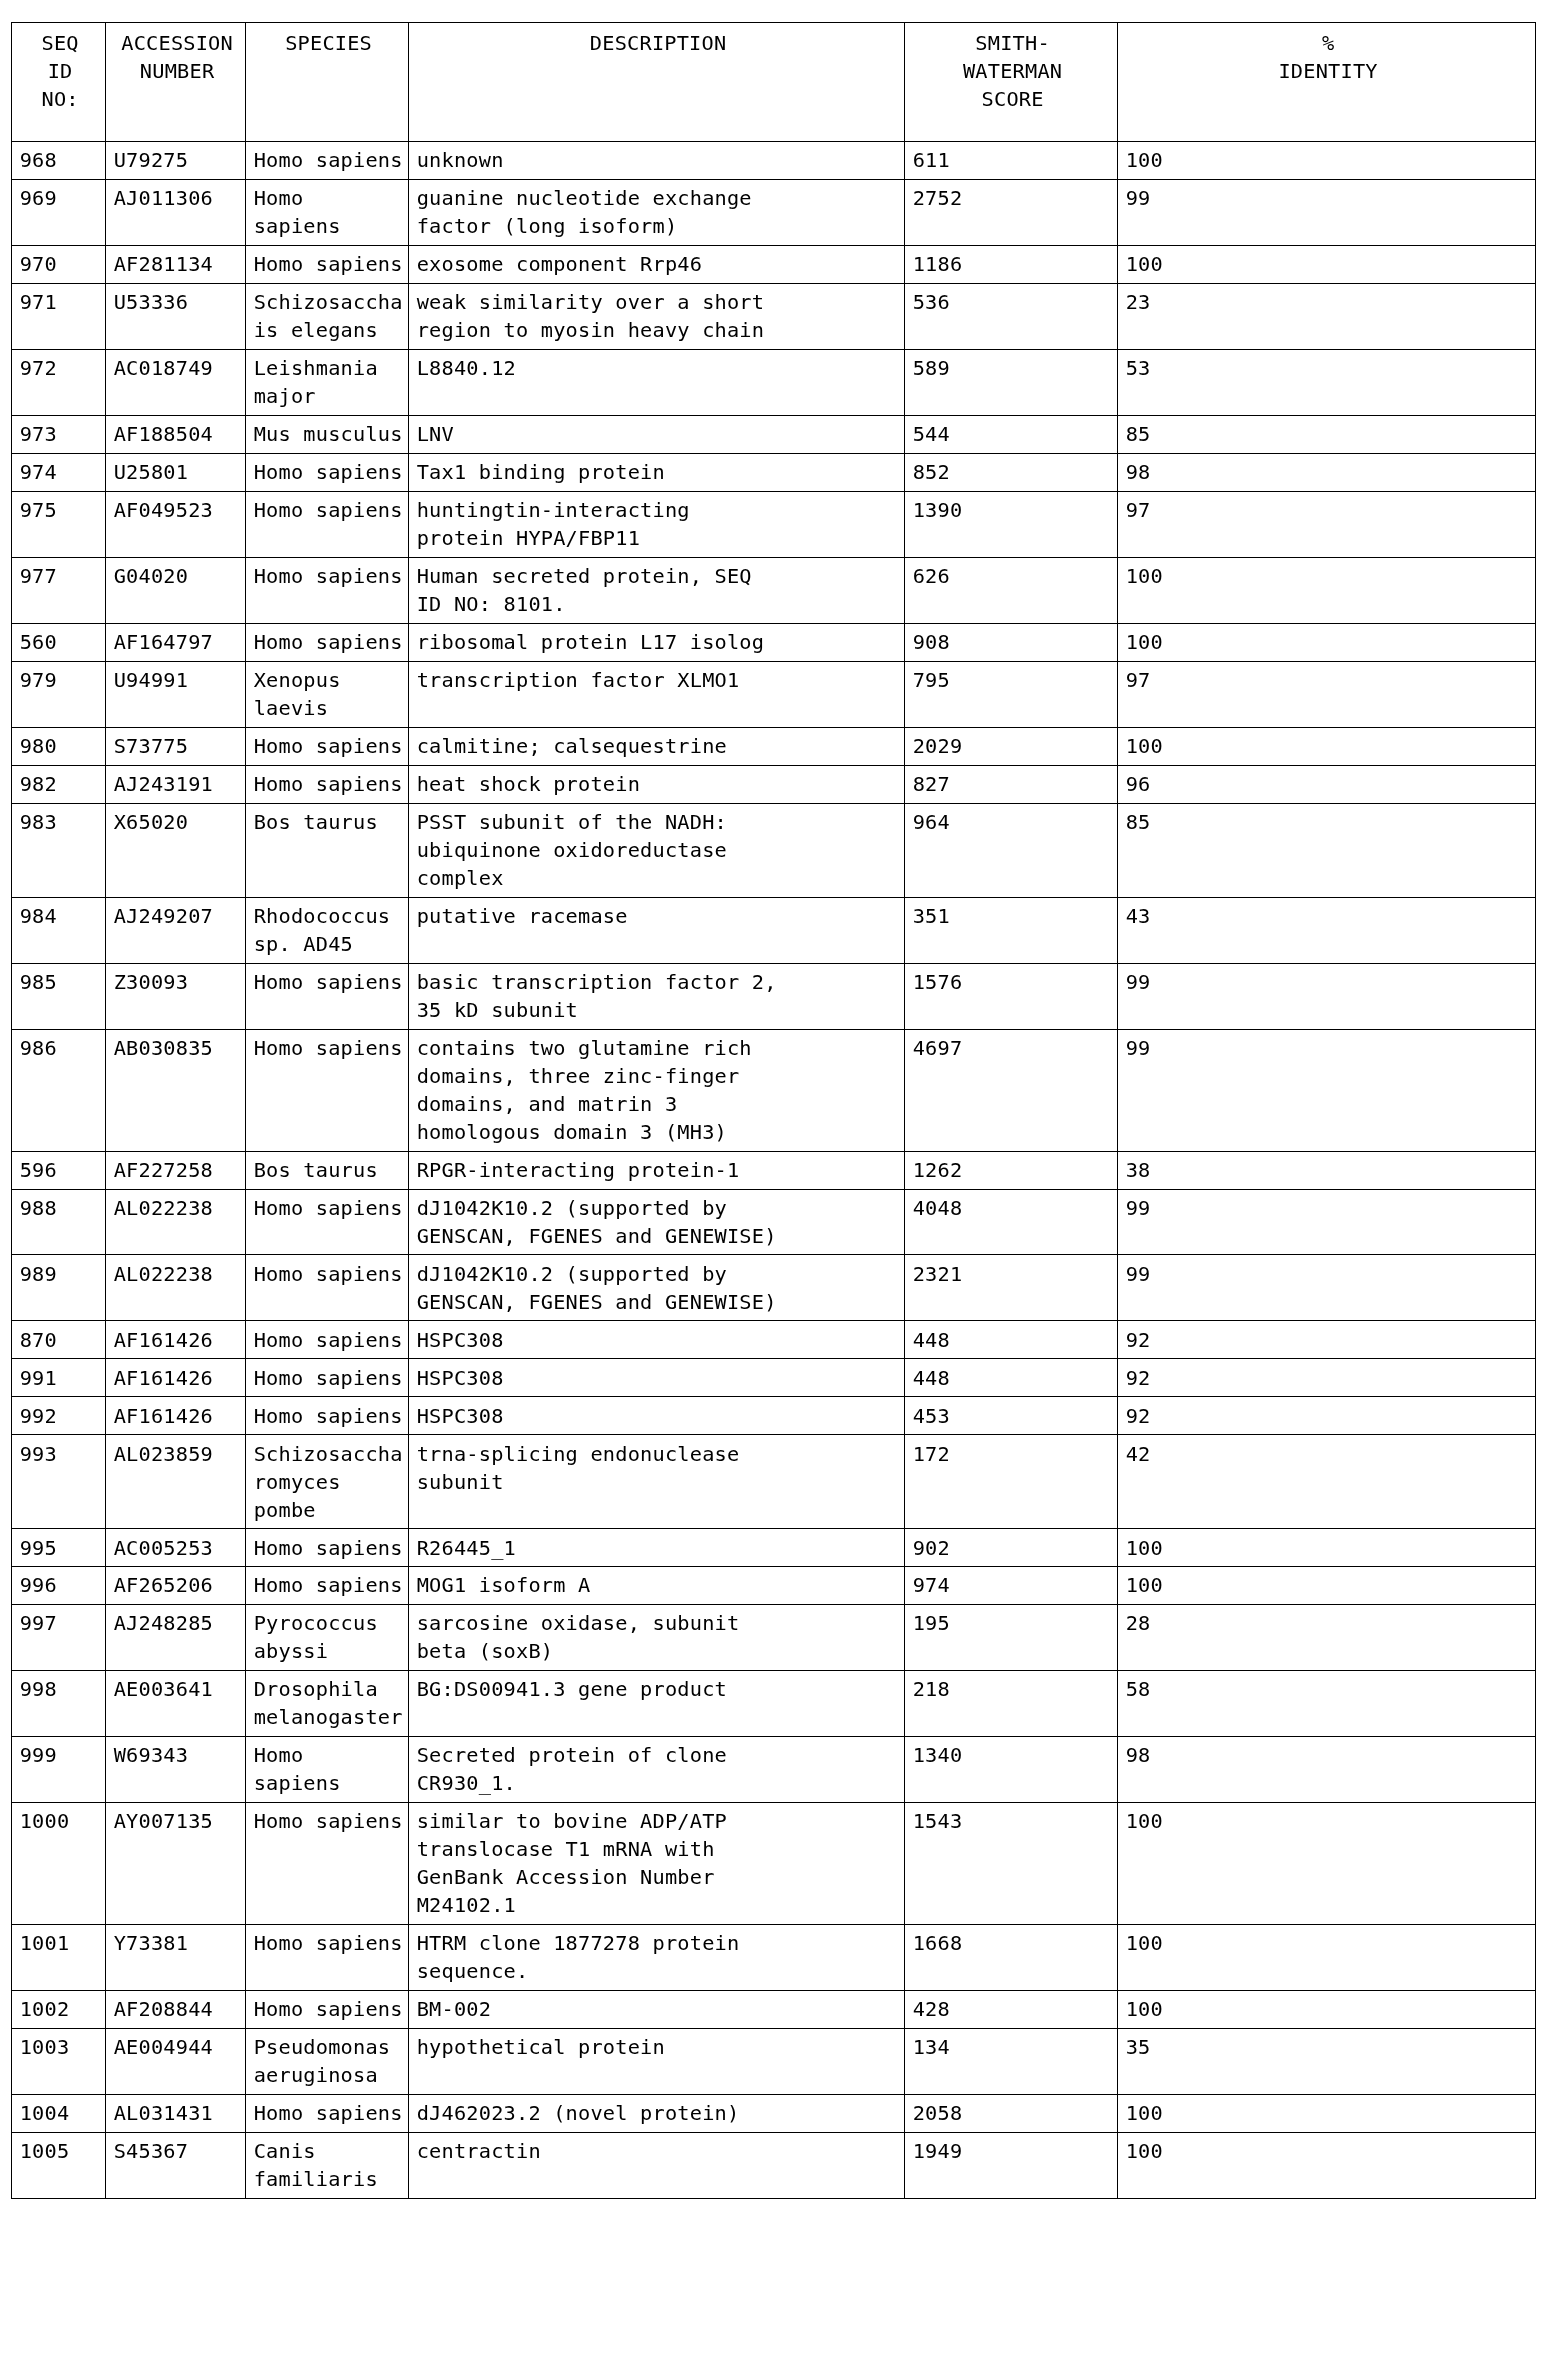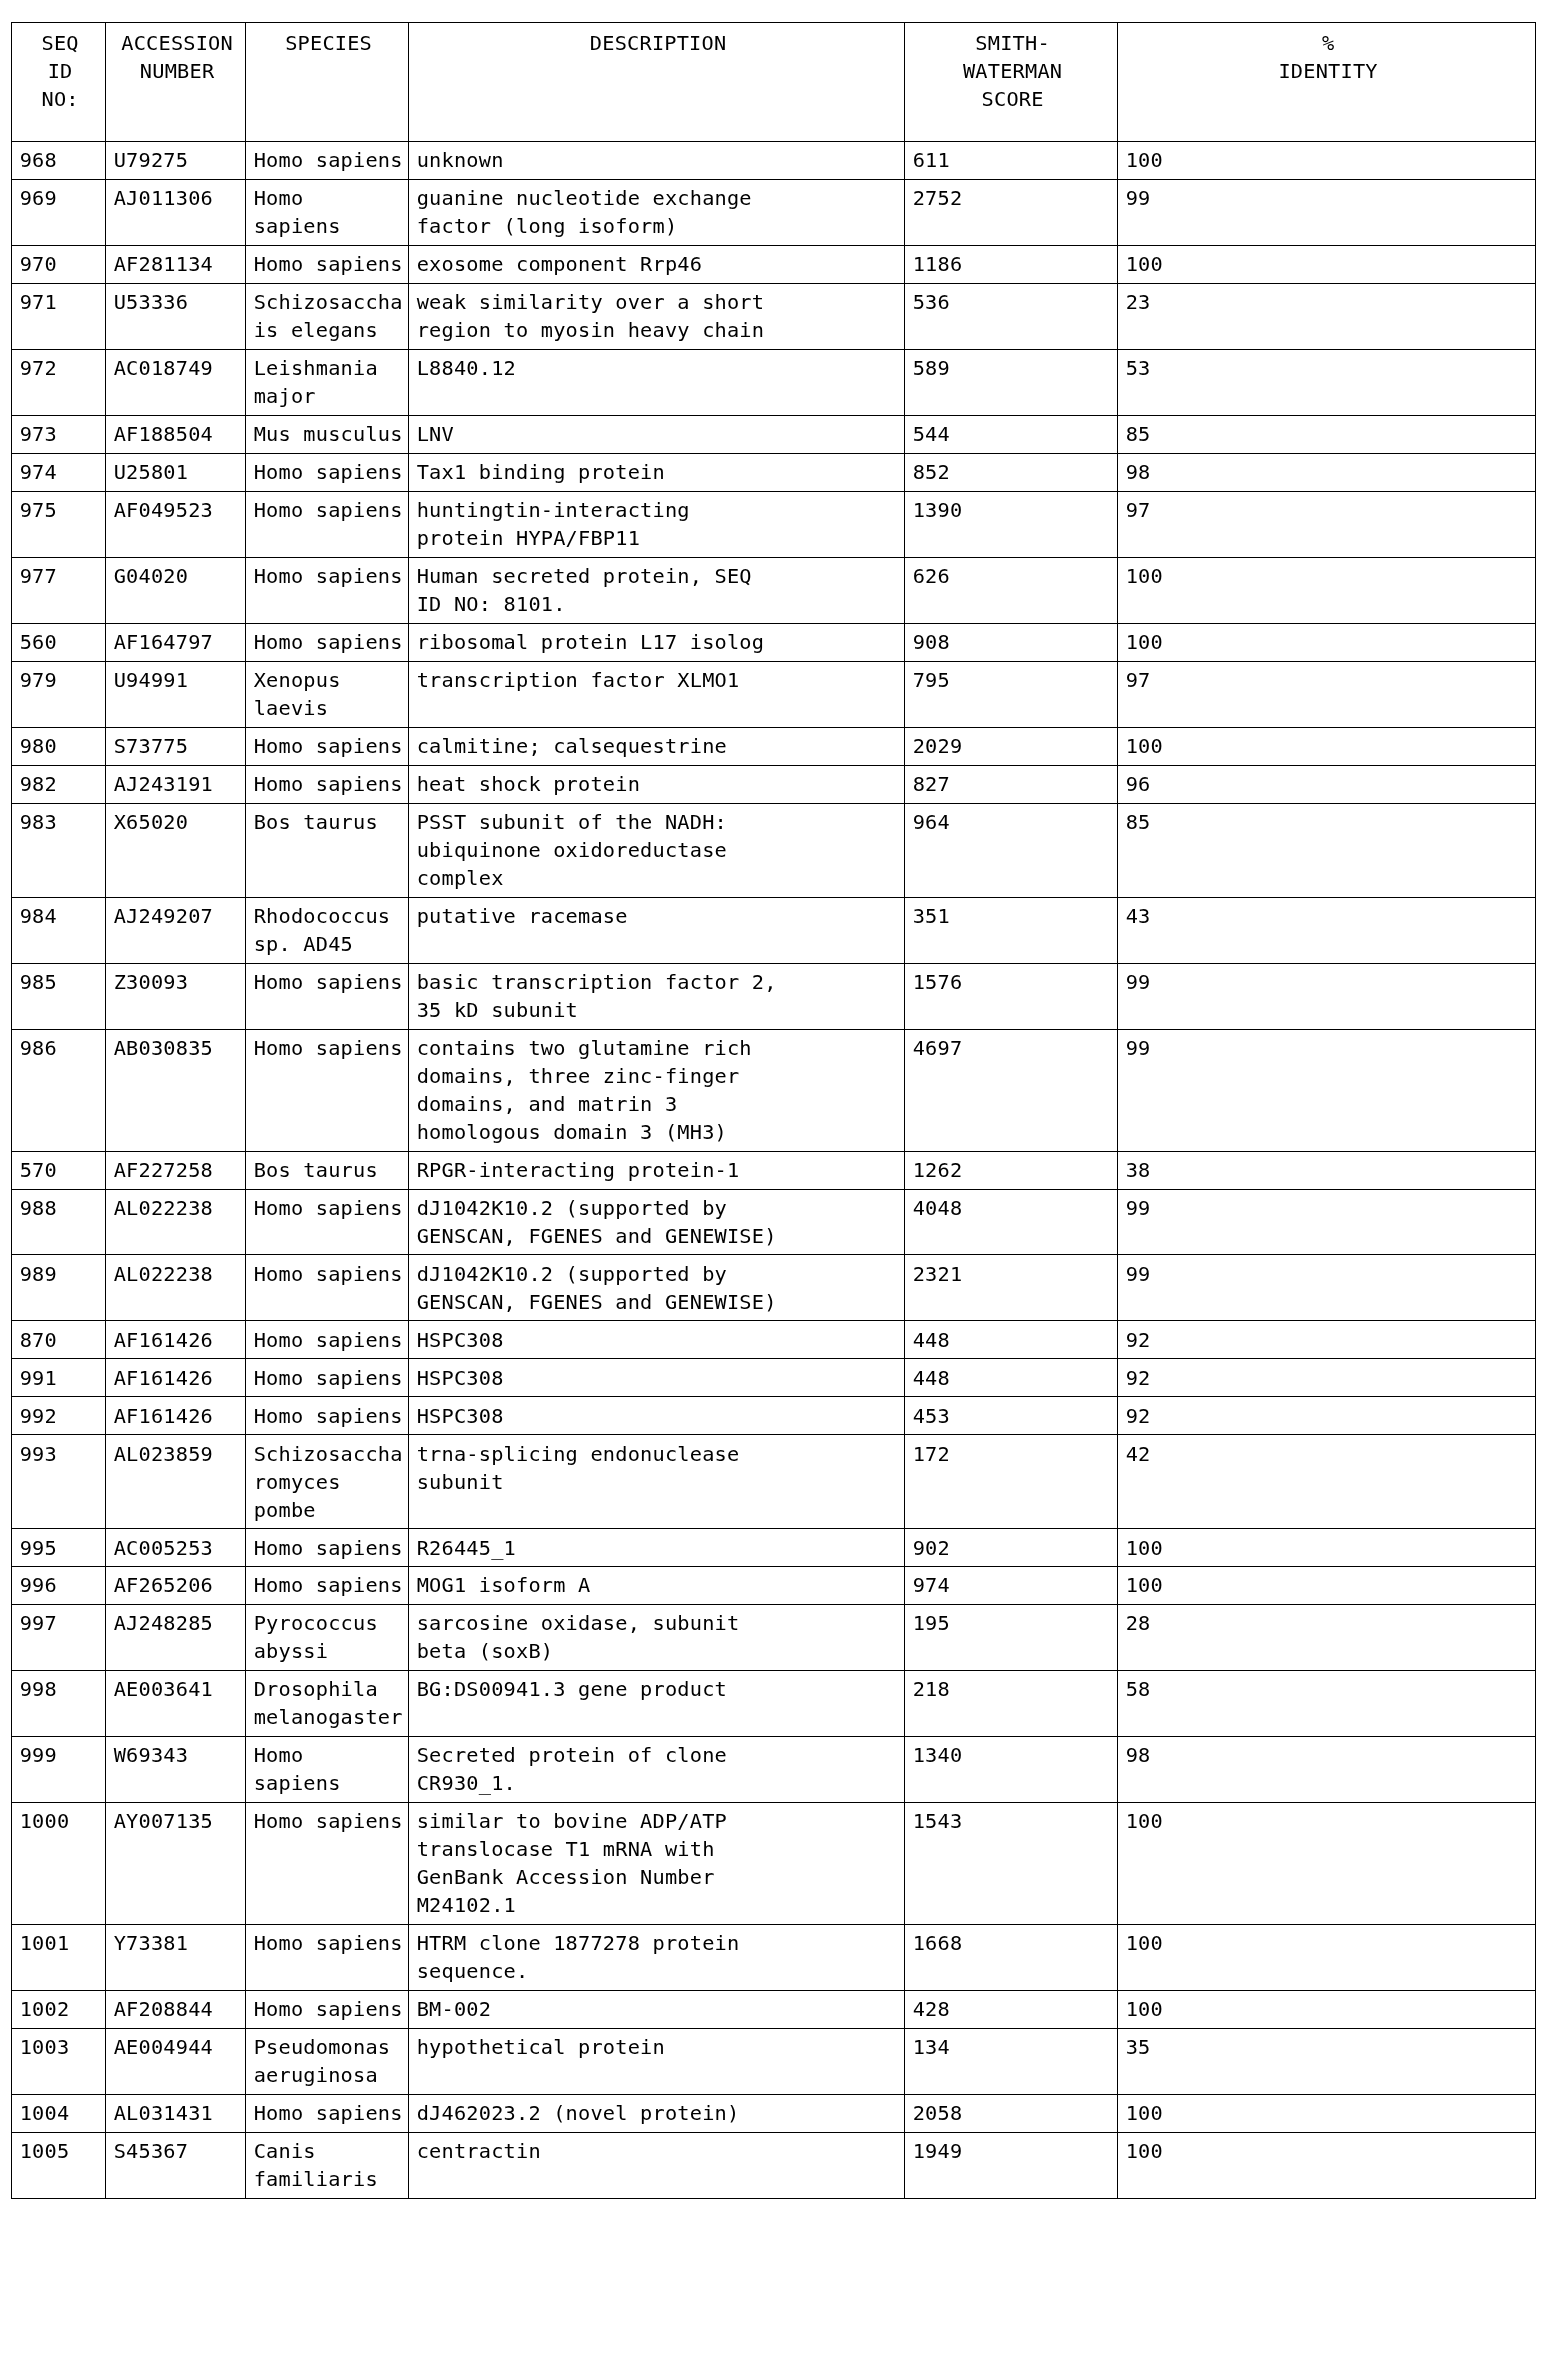--- a/index.html
+++ b/index.html
@@ -224,21 +224,21 @@
           <td class="cell-acc">AB030835</td>
           <td class="cell-spc">Homo sapiens</td>
           <td class="cell-desc">contains two glutamine rich
 domains, three zinc-finger
 domains, and matrin 3
 homologous domain 3 (MH3)</td>
           <td class="cell-score">4697</td>
           <td class="cell-ident">99</td>
         </tr>
         <tr>
-          <td class="cell-seq">570</td>
+          <td class="cell-seq">596</td>
           <td class="cell-acc">AF227258</td>
           <td class="cell-spc">Bos taurus</td>
           <td class="cell-desc">RPGR-interacting protein-1</td>
           <td class="cell-score">1262</td>
           <td class="cell-ident">38</td>
         </tr>
         <tr>
           <td class="cell-seq">988</td>
           <td class="cell-acc">AL022238</td>
           <td class="cell-spc">Homo sapiens</td>

